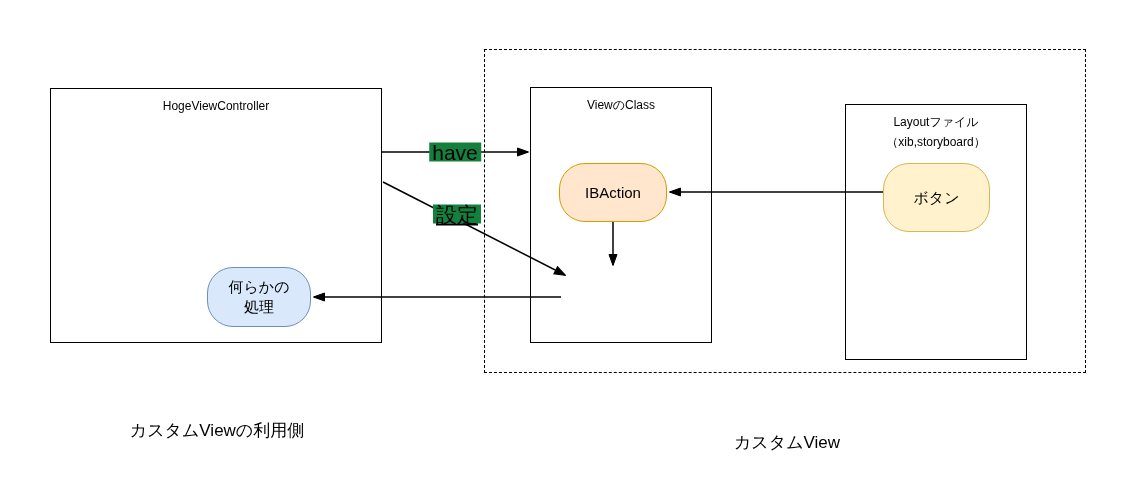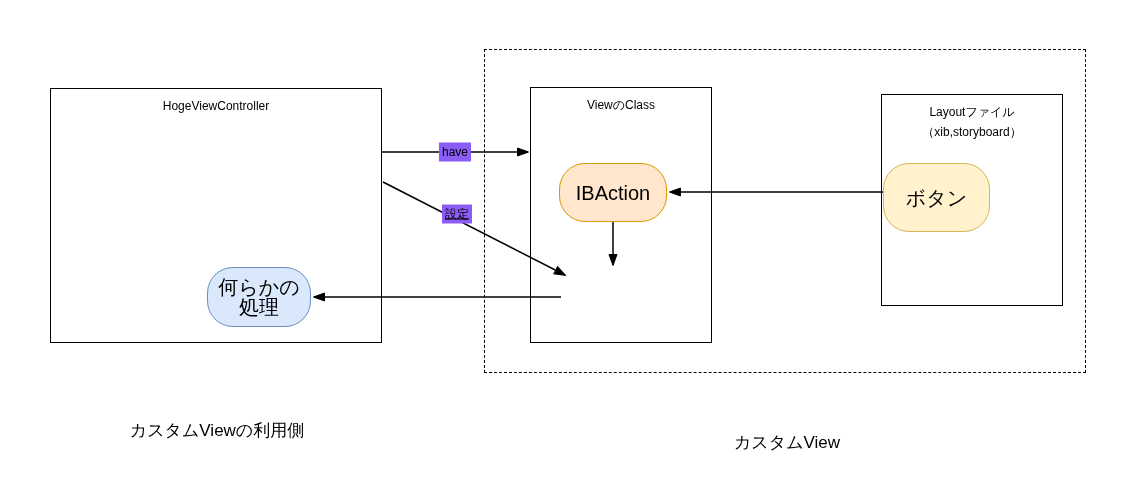--- a/index.html
+++ b/index.html
@@ -31,55 +31,55 @@
   }
   .rect-title {
     margin-top: 7px;
     font-size: 12px;
     line-height: 20px;
     text-align: center;
     white-space: pre-line;
   }
   .box-hoge      { left: 50px;  top: 88px; width: 332px; height: 255px; }
   .box-viewclass { left: 530px; top: 87px; width: 182px; height: 256px; }
-  .box-layout    { left: 845px; top: 94px; width: 182px; height: 212px; margin-left: 36px; }
+  .box-layout    { left: 845px; top: 104px; width: 182px; height: 256px; }
 
   
   .node {
     position: absolute;
     box-sizing: border-box;
     border-radius: 26px;
     display: flex;
     align-items: center;
     justify-content: center;
     text-align: center;
-    font-size: 20px;
+    font-size: 15px;
     line-height: 20px;
     white-space: pre-line;
   }
   .node-ibaction   { left: 559px; top: 163px; width: 108px; height: 59px; background: #FFE6CC; border: 1.5px solid #D79B00; }
   .node-handler    { left: 561px; top: 267px; width: 106px; height: 59px; background: #E1D5E7; border: 1.5px solid #9673A6; }
   .node-button     { left: 883px; top: 163px; width: 107px; height: 69px; background: #FFF2CC; border: 1.5px solid #D6B656; }
   .node-processing { left: 207px; top: 267px; width: 104px; height: 60px; background: #DAE8FC; border: 1.5px solid #6C8EBF; }
 
   
   .arrows {
     position: absolute;
     left: 0; top: 0;
     width: 1137px; height: 499px;
     pointer-events: none;
   }
 
   
   .edge-label {
     position: absolute;
     transform: translate(-50%, -50%);
-    background: #8b5cf6;
+    background: #15803d;
     padding: 0 3px;
-    font-size: 12px;
+    font-size: 21px;
     line-height: 19px;
     white-space: nowrap;
   }
   .label-have      { left: 455px; top: 152px; }
   .label-configure { left: 457px; top: 214px; text-decoration: underline; }
 
   
   .caption {
     position: absolute;
     transform: translate(-50%, -50%);

